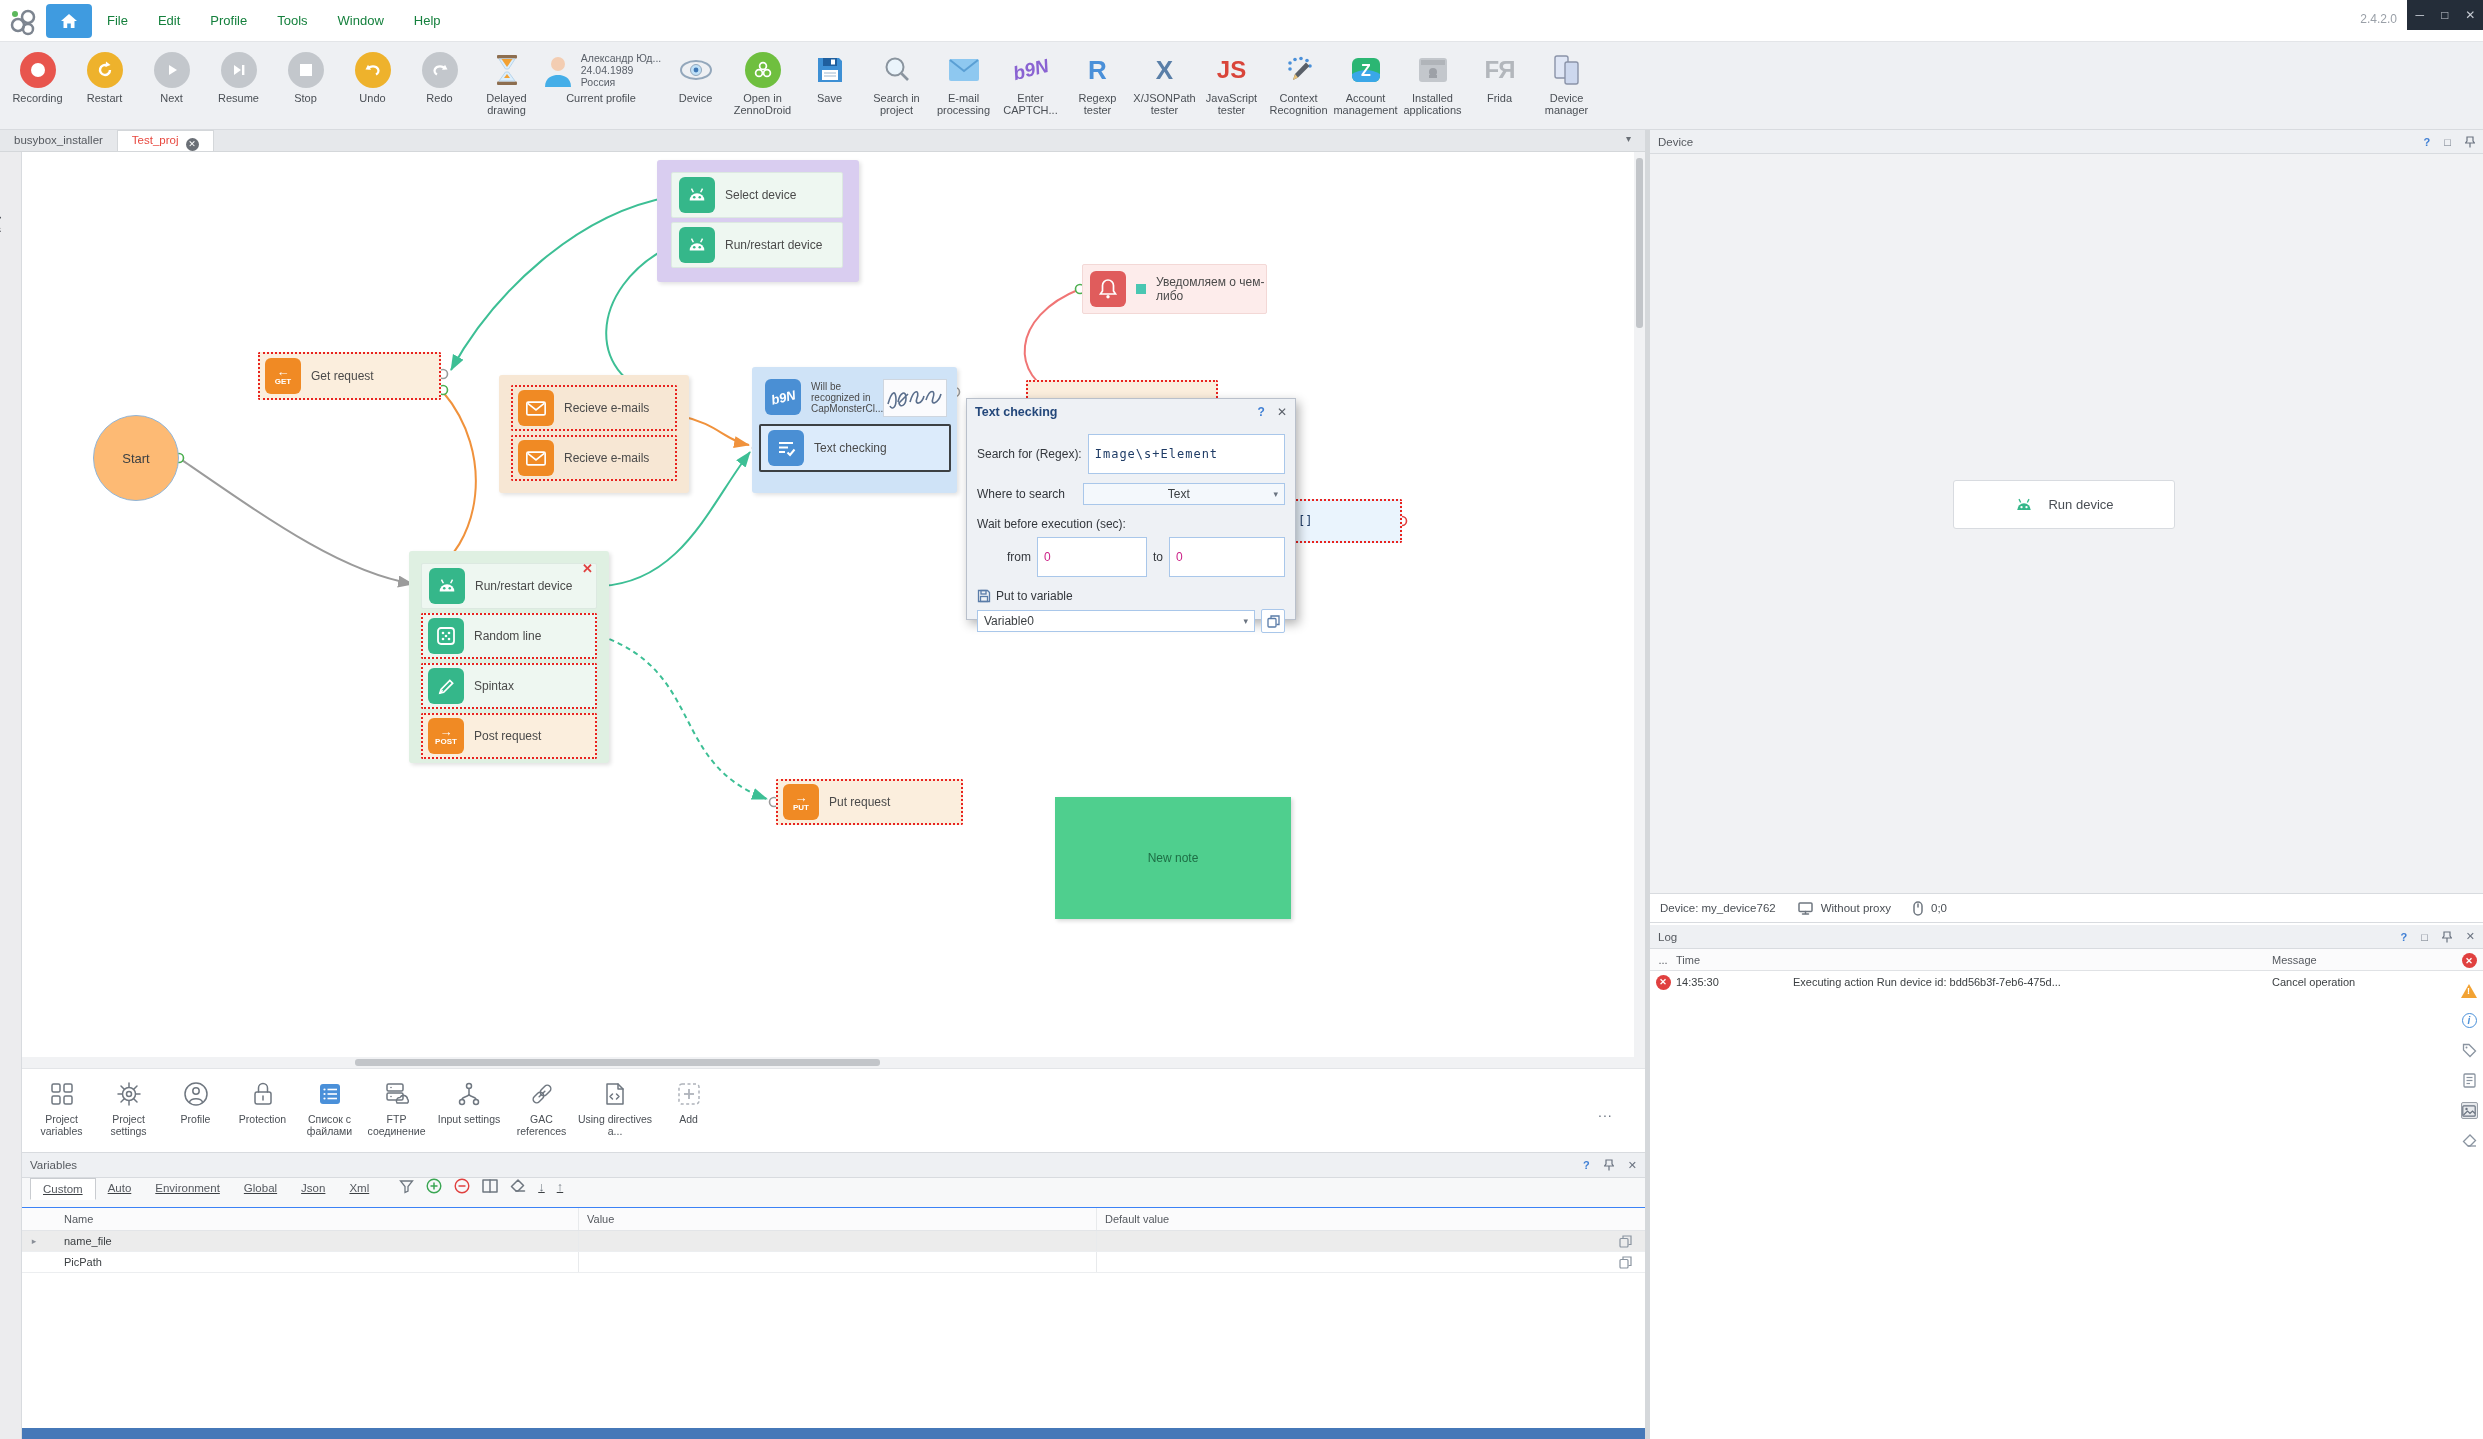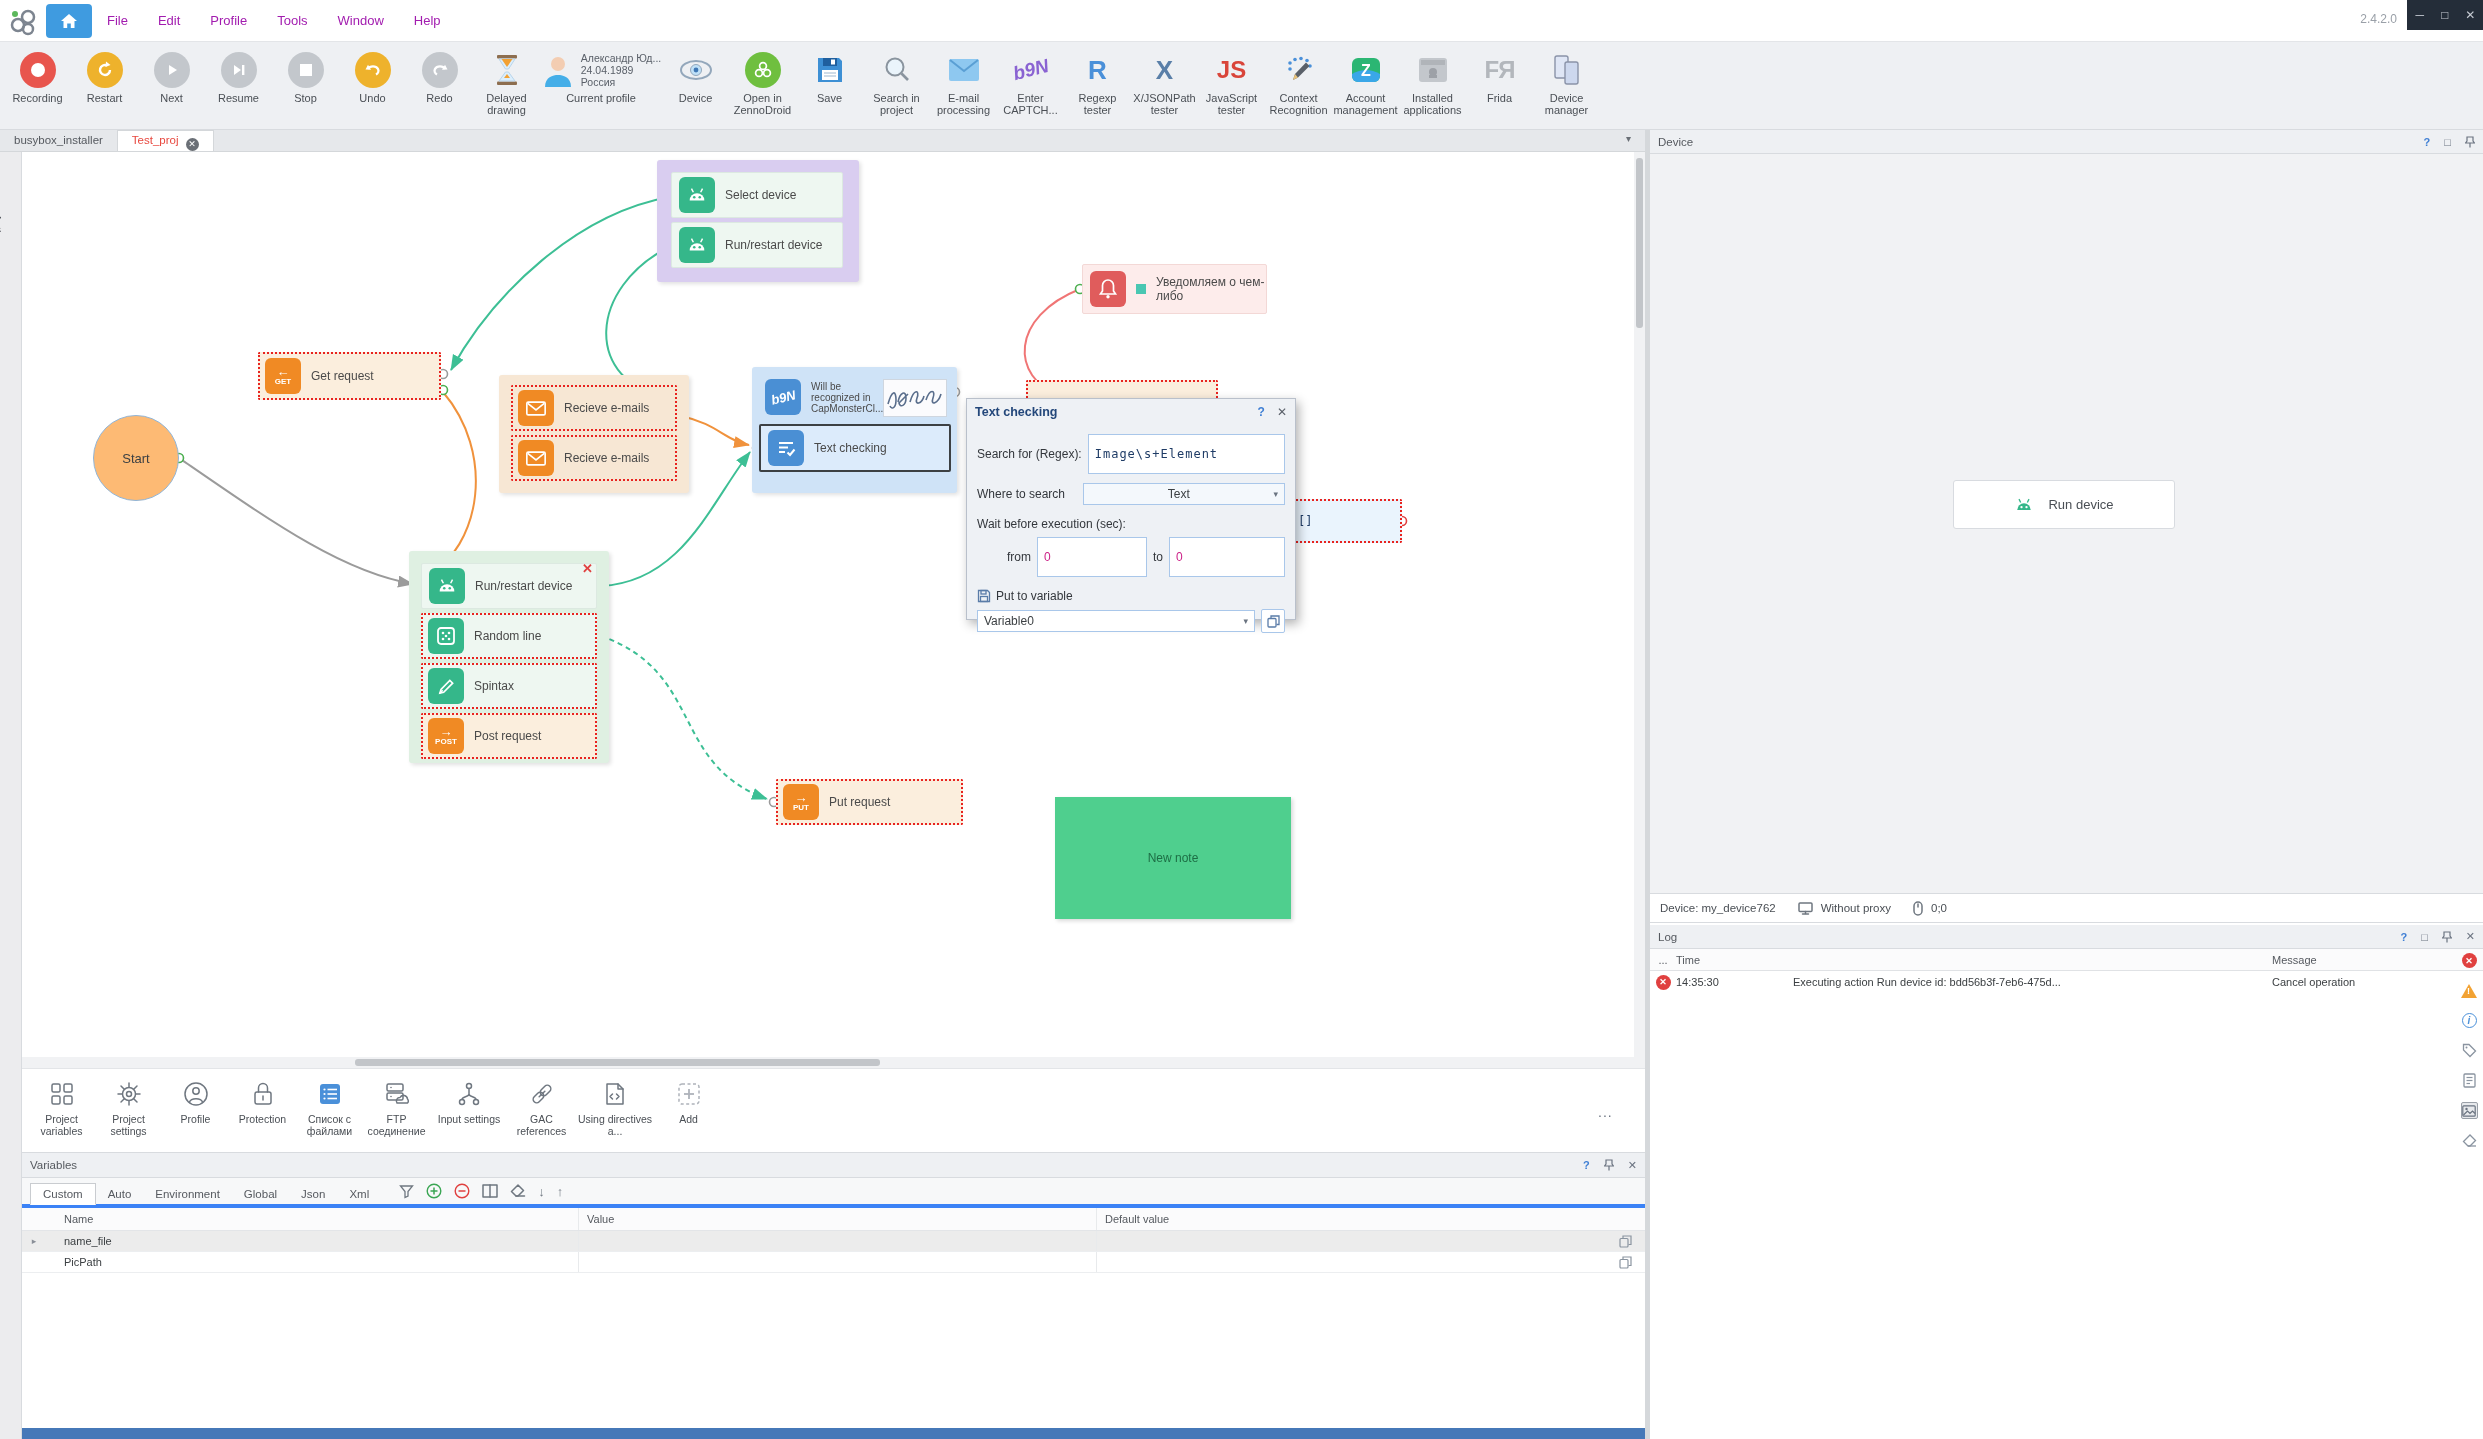--- a/index.html
+++ b/index.html
@@ -5,21 +5,21 @@
   * { margin:0; padding:0; box-sizing:border-box; }
   html,body { background:#9aa0a6; }
   body { font-family:"Liberation Sans", sans-serif; font-size:12px; color:#3c4043; }
   .app { position:relative; width:2483px; height:1439px; background:#fff; overflow:hidden; }
   .abs { position:absolute; }
 
   
   .menubar { left:0; top:0; width:2483px; height:42px; background:#ffffff; border-bottom:1px solid #e3e5e8; display:flex; align-items:center; }
   .logo { width:34px; height:34px; margin-left:6px; }
   .homebtn { width:46px; height:34px; background:#3f9be0; border-radius:4px; margin-left:6px; display:flex; align-items:center; justify-content:center; }
-  .menuitem { padding:0 15px; color:#a21caf; font-size:13px; line-height:40px; cursor:default; }
+  .menuitem { padding:0 15px; color:#15803d; font-size:13px; line-height:40px; cursor:default; }
   .version { position:absolute; right:86px; top:12px; color:#9aa0a8; font-size:12px; }
   .winbtns { position:absolute; right:0; top:0; width:76px; height:30px; background:#242d39; display:flex; }
   .winbtn { flex:1; color:#c7ccd4; text-align:center; line-height:30px; font-size:12px; }
 
   
   .toolbar { left:0; top:42px; width:2483px; height:88px; background:#eef0f3; border-bottom:1px solid #d8dbdf; display:flex; align-items:flex-start; padding:8px 4px 0 4px; }
   .titem { width:67px; text-align:center; }
   .titem .ticon { display:flex; height:40px; align-items:center; justify-content:center; }
   .tlabel { display:block; font-size:11px; color:#4a4f55; line-height:12px; margin-top:2px; }
   .circle { width:36px; height:36px; border-radius:50%; display:flex; align-items:center; justify-content:center; }
@@ -100,21 +100,21 @@
   
   .btoolbar { left:22px; top:1068px; width:1623px; height:84px; background:#fff; border-top:1px solid #e3e5e8; display:flex; padding:8px 6px 0 6px; }
   .bitem { width:67px; text-align:center; }
   .bitem .ticon { display:flex; height:34px; align-items:center; justify-content:center; }
   .bitem .tlabel { font-size:10.5px; color:#4a4f55; }
   .overflow { position:absolute; left:1598px; top:1104px; color:#6a7380; font-size:14px; letter-spacing:1px; }
 
   
   .varpanel { left:22px; top:1152px; width:1623px; height:276px; background:#fff; }
   .varhead { height:26px; background:#eef0f3; border-top:1px solid #d8dbdf; border-bottom:1px solid #d8dbdf; display:flex; align-items:center; padding:0 8px; font-size:11.5px; color:#55595f; }
-  .vartabs { height:30px; display:flex; align-items:flex-end; padding-left:8px; border-bottom:4px solid #3b82f6; background:#f7f8f9; }
+  .vartabs { height:30px; display:flex; align-items:flex-start; padding-left:8px; border-bottom:1px solid #3b82f6; background:#f7f8f9;text-decoration:underline; }
   .vtab { padding:4px 12px; font-size:11.5px; color:#55595f; }
   .vtab.active { background:#fff; border:1px solid #c9ccd0; border-bottom:1px solid #fff; margin-bottom:-1px; }
   .vtools { display:flex; align-items:center; gap:12px; margin-left:18px; padding-bottom:5px; }
   .varthead { height:23px; display:flex; align-items:center; border-bottom:1px solid #e3e5e8; font-size:11px; color:#55595f; background:#fbfbfc; }
   .vc0{width:24px;} .vc1{width:532px; padding-left:18px;} .vc2{width:518px; padding-left:8px; border-left:1px solid #e8eaec; height:100%; display:flex; align-items:center;} .vc3{flex:1; padding-left:8px; border-left:1px solid #e8eaec; height:100%; display:flex; align-items:center;}
   .varrow { height:21px; display:flex; align-items:center; font-size:11px; border-bottom:1px solid #eceef0; color:#3c4043; }
   .varrow.sel { background:#ececec; }
   .vcopy { width:40px; display:flex; justify-content:center; }
   .bluestrip { left:22px; top:1428px; width:1623px; height:11px; background:#4678b8; }
 

